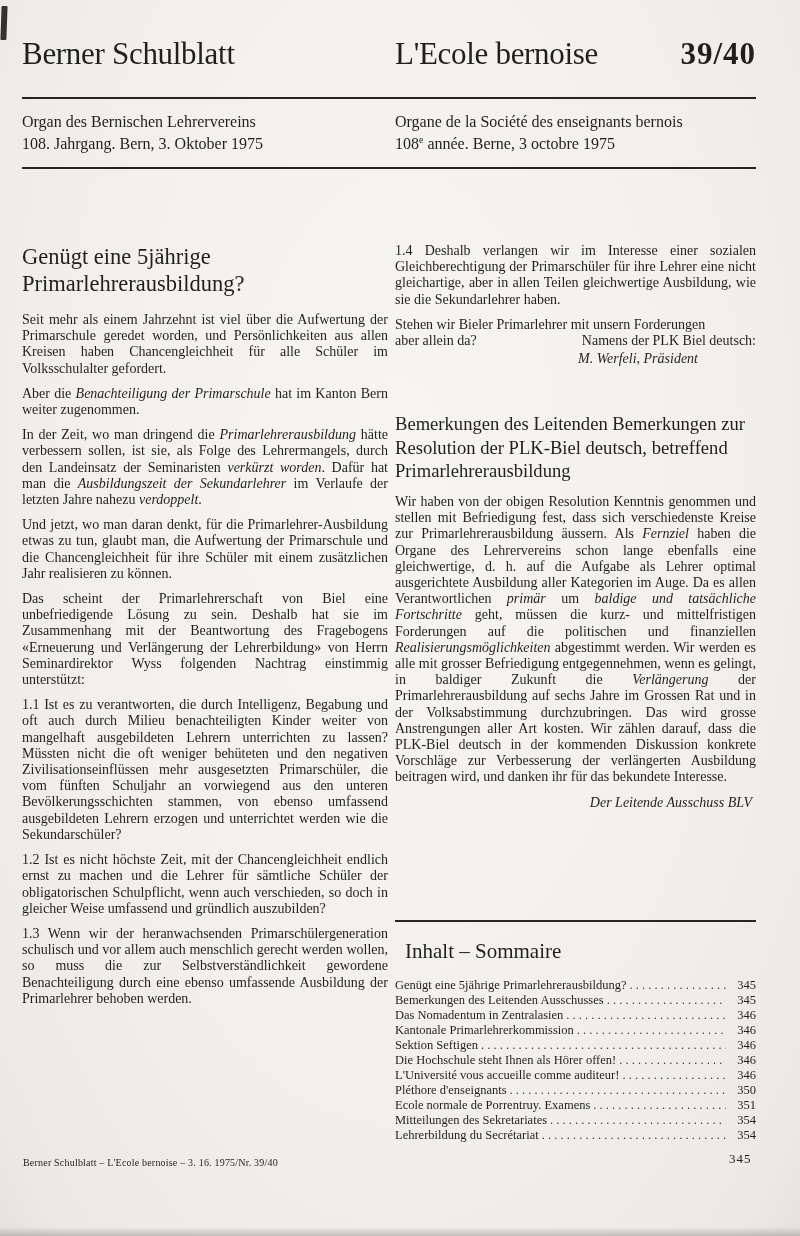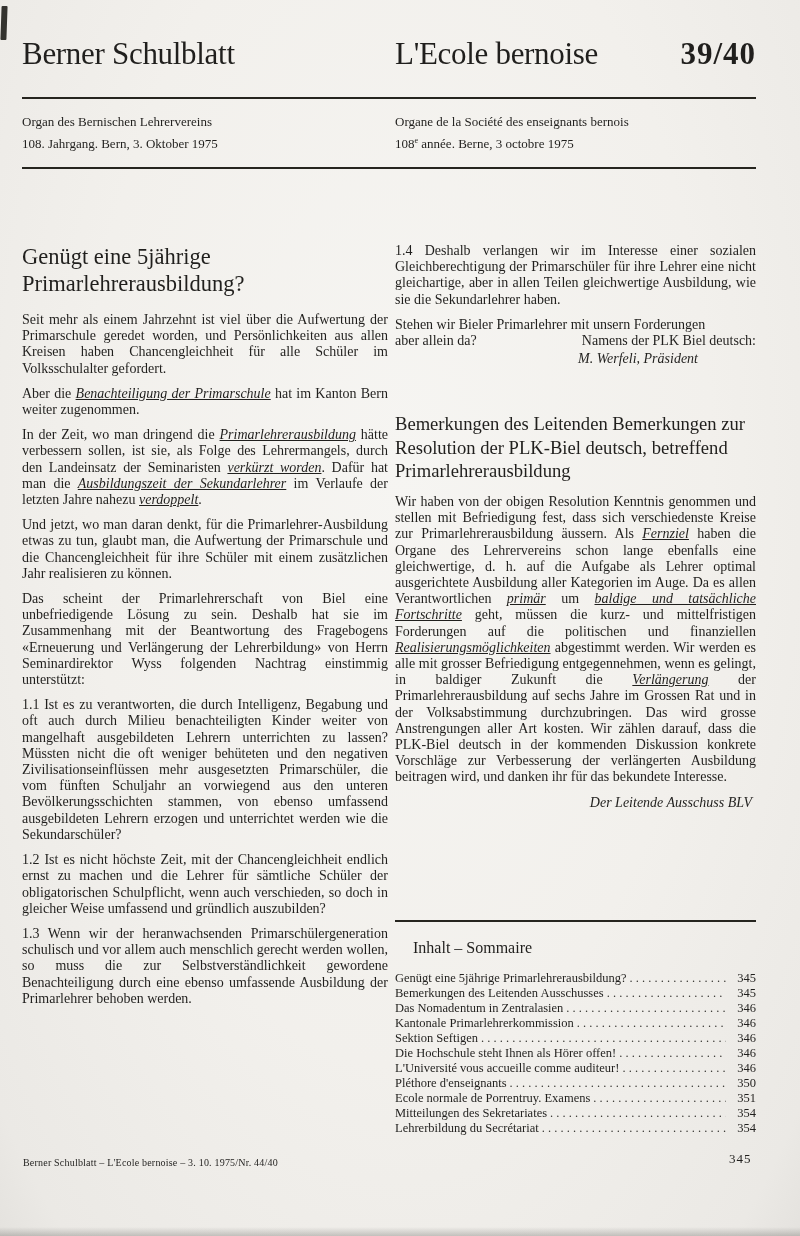--- a/index.html
+++ b/index.html
@@ -19,42 +19,42 @@
   .rule{position:absolute;left:22px;width:734px;border-top:2px solid #26251f;}
   .rule-1{top:97px;}
   .rule-2{top:167px;}
 
   .masthead{position:absolute;top:36px;left:22px;width:734px;display:flex;}
   .mh-left{width:366px;margin-right:7px;}
   .mh-right{width:361px;display:flex;justify-content:space-between;align-items:baseline;}
   .mh-title{font-size:31px;font-weight:normal;letter-spacing:-0.3px;white-space:nowrap;}
   .mh-issue{font-size:31px;font-weight:bold;letter-spacing:1px;}
 
-  .imprint{position:absolute;top:111px;left:22px;width:734px;display:flex;font-size:13px;line-height:22px;}
+  .imprint{position:absolute;top:111px;left:22px;width:734px;display:flex;font-size:16px;line-height:22px;}
   .imp-left{width:366px;margin-right:7px;}
   .imp-right{width:361px;}
   sup{font-size:0.62em;vertical-align:super;line-height:0;}
 
   .content{position:absolute;top:243px;left:22px;width:734px;display:flex;align-items:flex-start;}
   .col{font-size:14px;line-height:16.2px;text-align:justify;}
   .col-left{width:366px;margin-right:7px;}
   .col-right{width:361px;}
   .col p{margin:0 0 9px 0;}
-  em{font-style:italic;text-decoration:underline;}
+  em{font-style:italic;}
 
   .a1-title{font-size:22.5px;line-height:27px;font-weight:normal;margin:0 0 15px 0;text-align:left;}
   .q-line2{display:flex;justify-content:space-between;margin-bottom:2px;}
   .werfeli-sig{text-align:right;padding-right:58px;font-style:italic;margin:0 0 9px 0;}
 
   .a2-title{font-size:18.6px;line-height:23.5px;font-weight:normal;margin:45px 0 11px 0;text-align:left;}
   .a2-sig{text-align:right;padding-right:4px;font-style:italic;margin-top:7px;}
 
   .toc-section{position:absolute;top:920px;left:395px;width:361px;}
   .toc-rule{border-top:2px solid #26251f;}
-  .toc-heading{font-size:16px;font-weight:normal;margin:17px 0 14px 18px;}
+  .toc-heading{font-size:21px;font-weight:normal;margin:17px 0 14px 10px;}
   .toc-list{font-size:12.5px;line-height:15px;}
   .toc-row{display:flex;align-items:baseline;}
   .toc-title{white-space:nowrap;}
   .toc-dots{flex:1;overflow:hidden;white-space:nowrap;margin:0 3px;color:#3a3935;}
   .toc-dots::after{content:" .\00a0.\00a0.\00a0.\00a0.\00a0.\00a0.\00a0.\00a0.\00a0.\00a0.\00a0.\00a0.\00a0.\00a0.\00a0.\00a0.\00a0.\00a0.\00a0.\00a0.\00a0.\00a0.\00a0.\00a0.\00a0.\00a0.\00a0.\00a0.\00a0.\00a0.\00a0.\00a0.\00a0.\00a0.\00a0.\00a0.\00a0.\00a0.\00a0.\00a0.";}
   .toc-page{width:27px;text-align:right;}
 
   .footer-imprint{position:absolute;left:23px;top:1157px;font-size:10px;letter-spacing:0.2px;}
   .footer-page{position:absolute;left:729px;top:1151px;font-size:13px;letter-spacing:1px;}
 </style>
@@ -175,16 +175,16 @@
           <span class="toc-page">354</span>
       </div>
       <div class="toc-row">
         <span class="toc-title">Lehrerbildung du Secrétariat</span>
           <span class="toc-dots"></span>
           <span class="toc-page">354</span>
       </div>
     </div>
   </div>
 
-  <div class="footer-imprint">Berner Schulblatt – L'Ecole bernoise – 3. 10. 1975/Nr. 44/40</div>
+  <div class="footer-imprint">Berner Schulblatt – L'Ecole bernoise – 3. 16. 1975/Nr. 39/40</div>
   <div class="footer-page">345</div>
 
 </div>
 
 </body></html>

